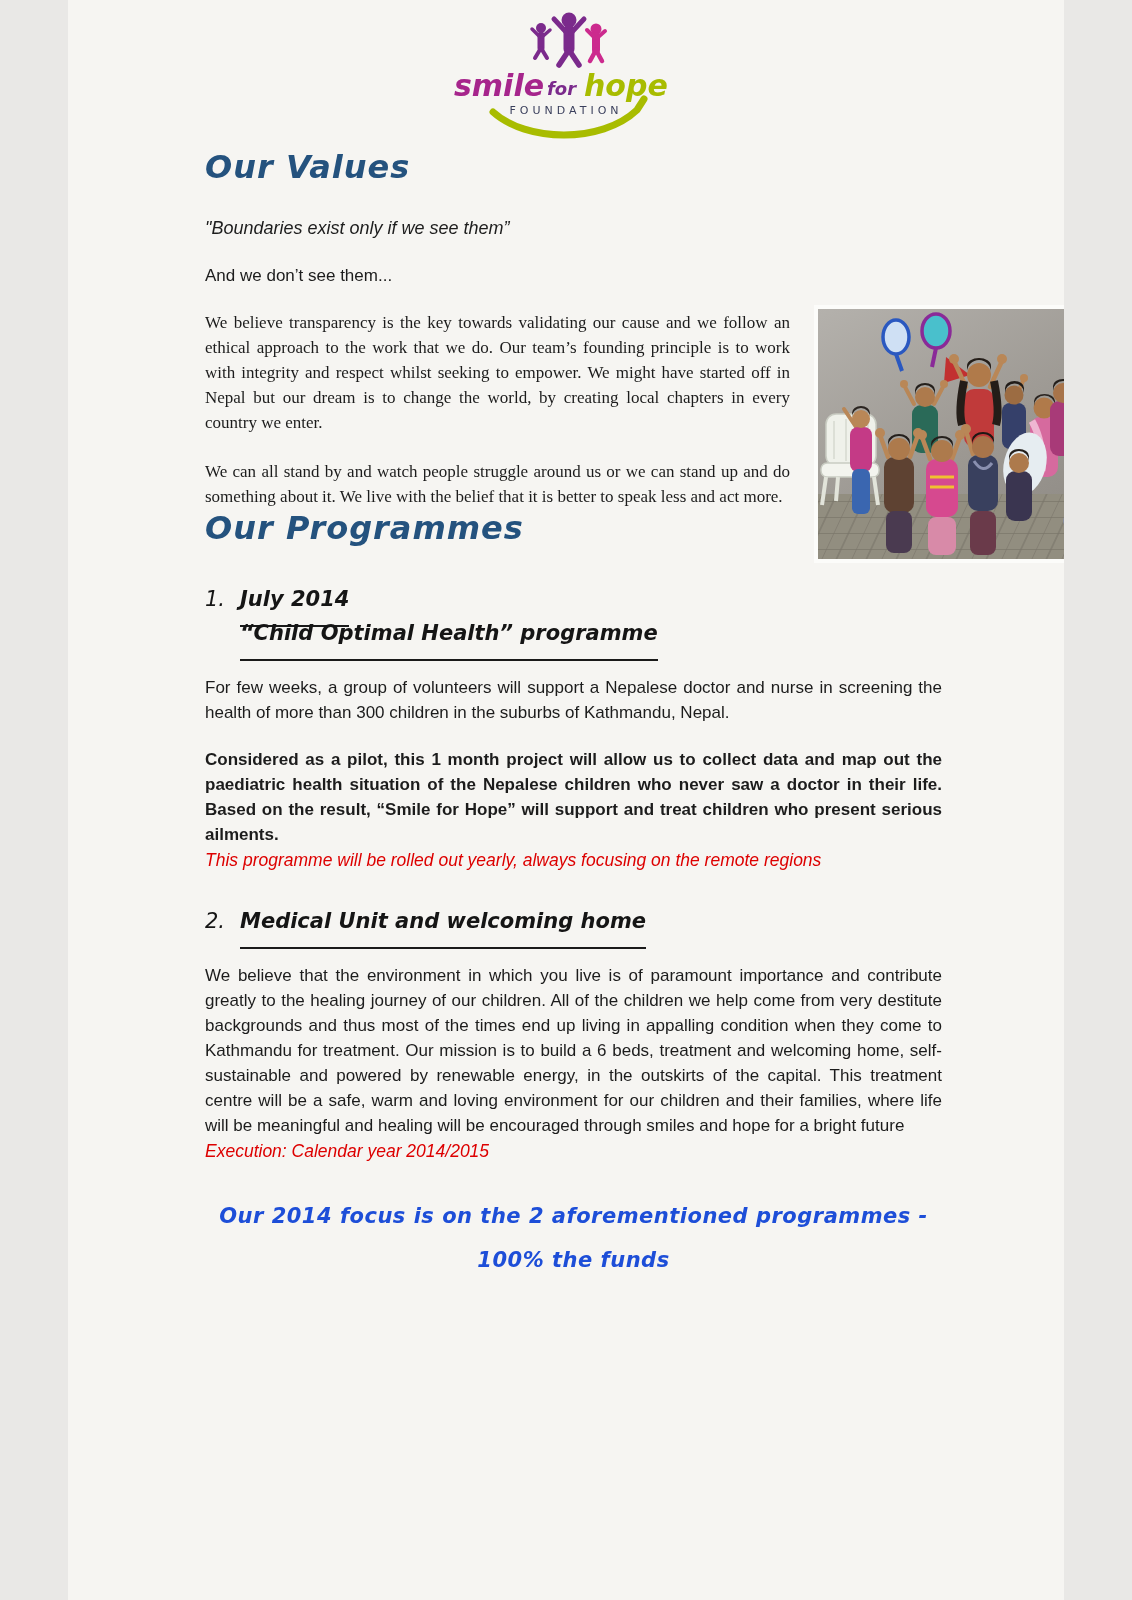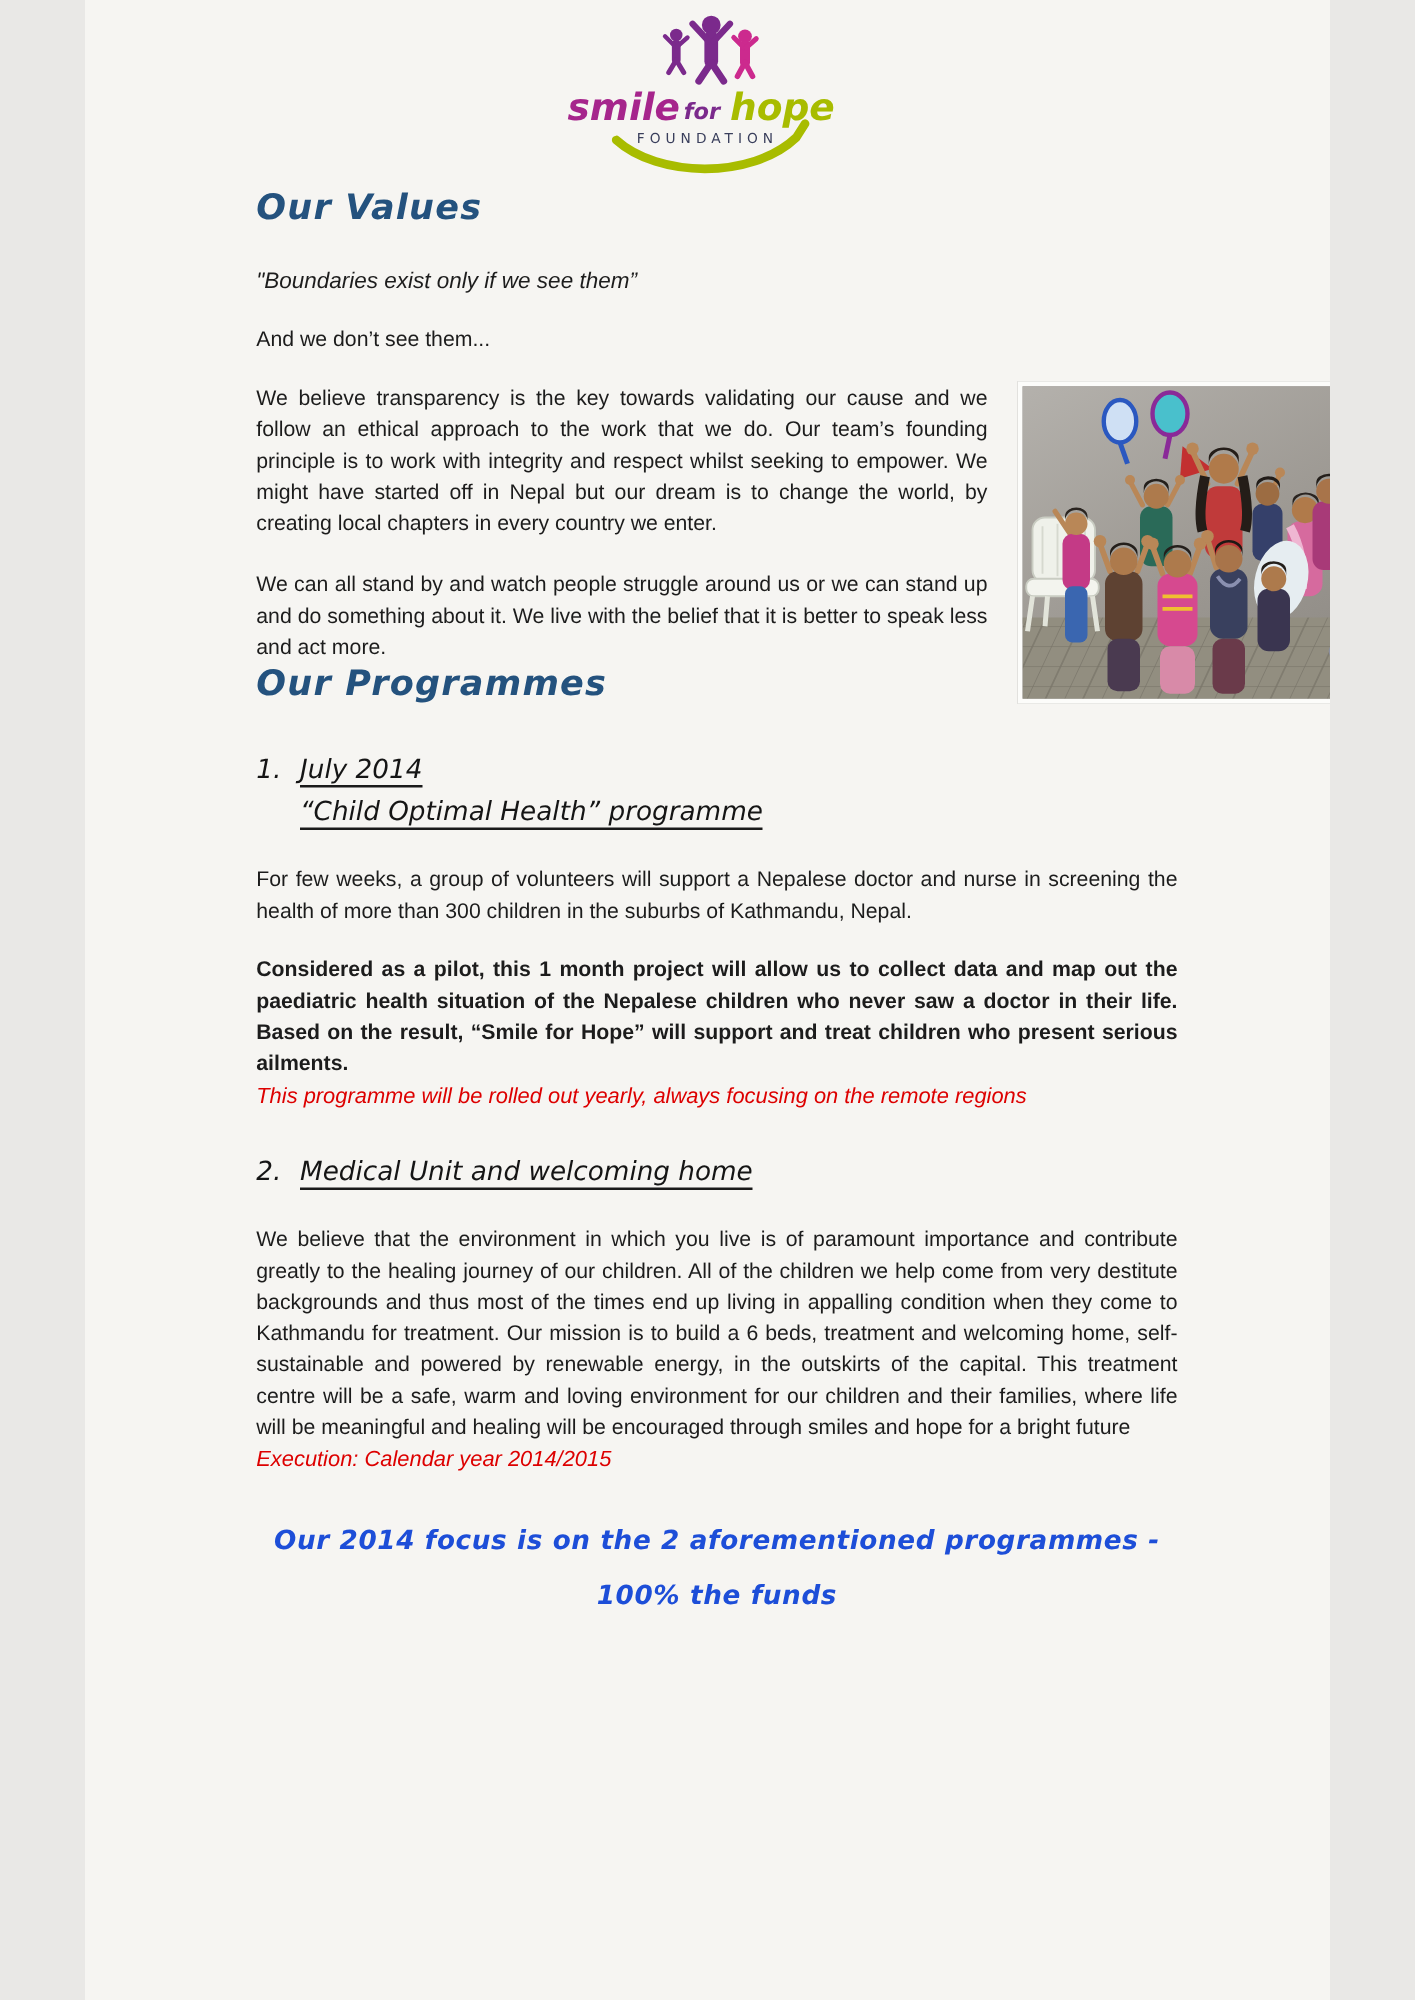--- a/index.html
+++ b/index.html
@@ -16,41 +16,41 @@
   
   .logo-wrap{padding-top:12px;text-align:center;}
   .logo-wrap svg{display:inline-block;}
   
   .content{padding:0 122px 0 137px;}
   h1.section-h{
     margin:0;
     font-family:"DejaVu Sans", sans-serif;
     font-style:italic;
     font-weight:bold;
-    font-size:28px;
+    font-size:32px;
     letter-spacing:1px;
     color:#24527e;
   }
   .h-values{margin-top:32px;}
   .h-programmes{margin-top:36px;}
   .quote{
     margin-top:32px;
     font-style:italic;
     font-size:18px;
     color:#1d1d1d;
   }
   .lead{margin-top:27px;font-size:17px;}
   .body-p{
     margin:0;
     font-size:17px;
     line-height:25px;
     text-align:justify;
   }
   .values-p{width:585px;}
-  .mt24{margin-top:24px;}
+  .mt24{margin-top:24px;font-family:Liberation Serif, serif;}
   .mt30{margin-top:30px;}
   .mt22{margin-top:22px;font-weight:bold;}
   
   .photo{
     position:absolute;
     left:746px;top:305px;
     width:330px;height:250px;
     background:#9c9994;
     border:4px solid #fcfcfa;
     box-sizing:content-box;
@@ -60,21 +60,22 @@
   .prog-item{
     margin-top:40px;
     font-family:"DejaVu Sans", sans-serif;
     font-style:italic;
     font-size:21px;
     color:#151515;
   }
   .prog-item .num{display:inline-block;width:35px;}
   .prog-item .u{
     border-bottom:2px solid #1a1a1a;
-    padding-bottom:1px;
+    padding-bottom:14px;
+    font-weight:bold;
   }
   .prog-sub{margin-top:10px;margin-left:35px;}
   .note{
     margin-top:3px;
     font-style:italic;
     font-size:17.5px;
     color:#dd0000;
   }
   .item2{margin-top:38px;}
   

